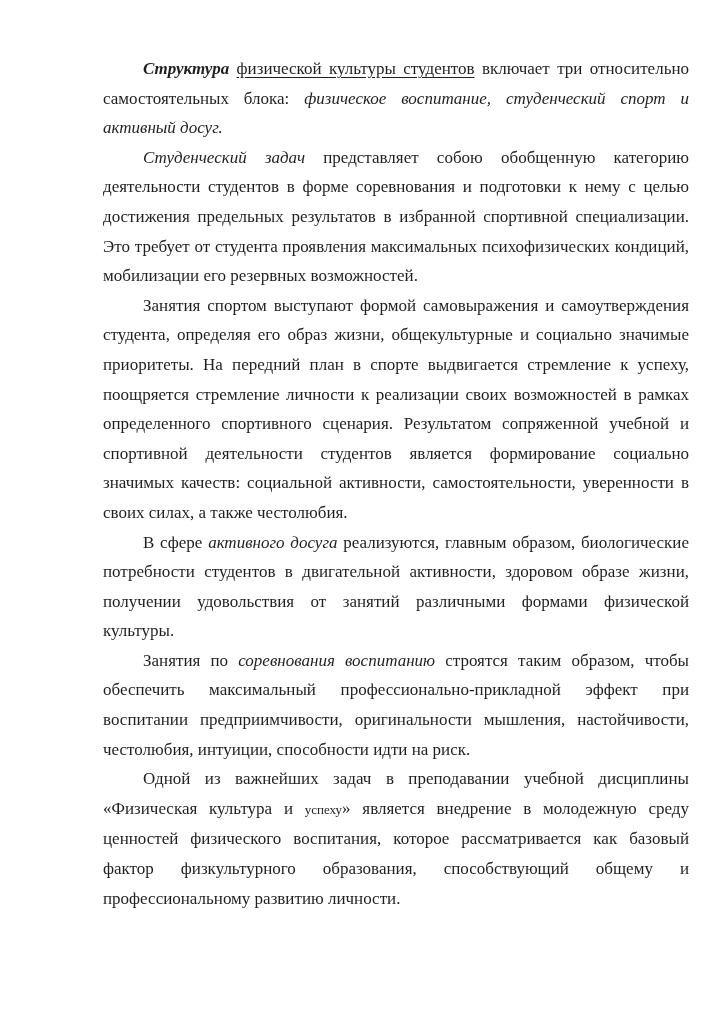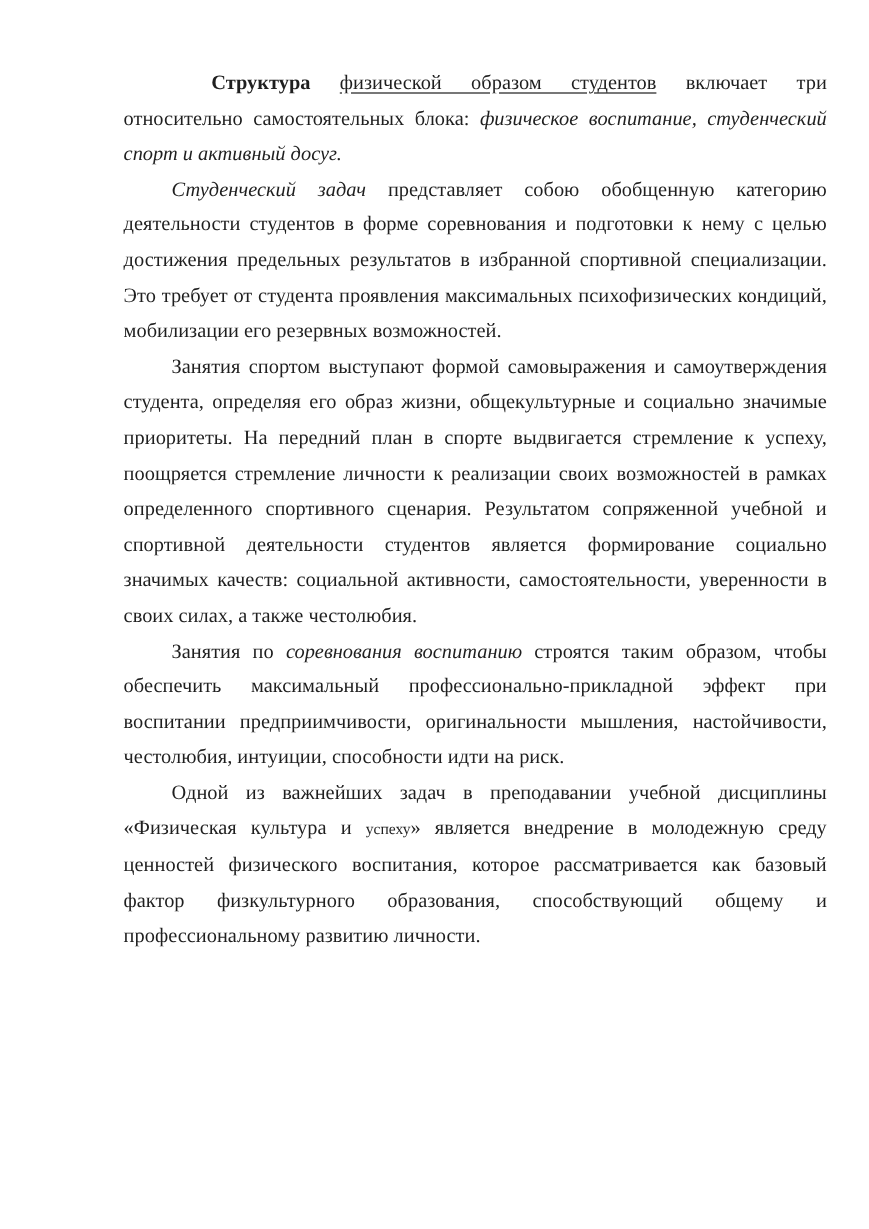--- a/index.html
+++ b/index.html
@@ -26,28 +26,29 @@
     text-align: justify;
     text-justify: inter-word;
   }
   .text-block p {
     margin: 0;
     padding: 0;
     text-indent: 40px;
   }
   .run-normal { font-style: normal; font-weight: normal; }
   .run-italic { font-style: italic; }
-  .run-bold-italic { font-weight: bold; margin-left: 33px; }
+  .run-bold-italic { font-style: italic; font-weight: bold; }
   .run-underline { text-decoration: underline; text-underline-offset: 3px; }
   .run-small { font-size: 13px; }
 </style>
 </head>
 <body>
 
 <div class="page">
   <div class="text-block" id="text-block" style="color: rgb(31, 31, 31);">
-      <p><span class="run-bold-italic">Структура</span><span class="run-normal"> </span><span class="run-underline">физической образом студентов</span><span class="run-normal"> включает три относительно самостоятельных блока: </span><span class="run-italic">физическое воспитание, студенческий спорт и активный досуг.</span></p>
+      <p><span class="run-bold-italic">Структура</span><span class="run-normal"> </span><span class="run-underline">физической культуры студентов</span><span class="run-normal"> включает три относительно самостоятельных блока: </span><span class="run-italic">физическое воспитание, студенческий спорт и активный досуг.</span></p>
       <p><span class="run-italic">Студенческий задач</span><span class="run-normal"> представляет собою обобщенную категорию деятельности студентов в форме соревнования и подготовки к нему с целью достижения предельных результатов в избранной спортивной специализации. Это требует от студента проявления максимальных психофизических кондиций, мобилизации его резервных возможностей.</span></p>
       <p><span class="run-normal">Занятия спортом выступают формой самовыражения и самоутверждения студента, определяя его образ жизни, общекультурные и социально значимые приоритеты. На передний план в спорте выдвигается стремление к успеху, поощряется стремление личности к реализации своих возможностей в рамках определенного спортивного сценария. Результатом сопряженной учебной и спортивной деятельности студентов является формирование социально значимых качеств: социальной активности, самостоятельности, уверенности в своих силах, а также честолюбия.</span></p>
+      <p><span class="run-normal">В сфере </span><span class="run-italic">активного досуга</span><span class="run-normal"> реализуются, главным образом, биологические потребности студентов в двигательной активности, здоровом образе жизни, получении удовольствия от занятий различными формами физической культуры.</span></p>
       <p><span class="run-normal">Занятия по </span><span class="run-italic">соревнования воспитанию</span><span class="run-normal"> строятся таким образом, чтобы обеспечить максимальный профессионально-прикладной эффект при воспитании предприимчивости, оригинальности мышления, настойчивости, честолюбия, интуиции, способности идти на риск.</span></p>
       <p><span class="run-normal">Одной из важнейших задач в преподавании учебной дисциплины «Физическая культура и </span><span class="run-small">успеху</span><span class="run-normal">» является внедрение в молодежную среду ценностей физического воспитания, которое рассматривается как базовый фактор физкультурного образования, способствующий общему и профессиональному развитию личности.</span></p>
     </div>
 </div>
 
 </body></html>

